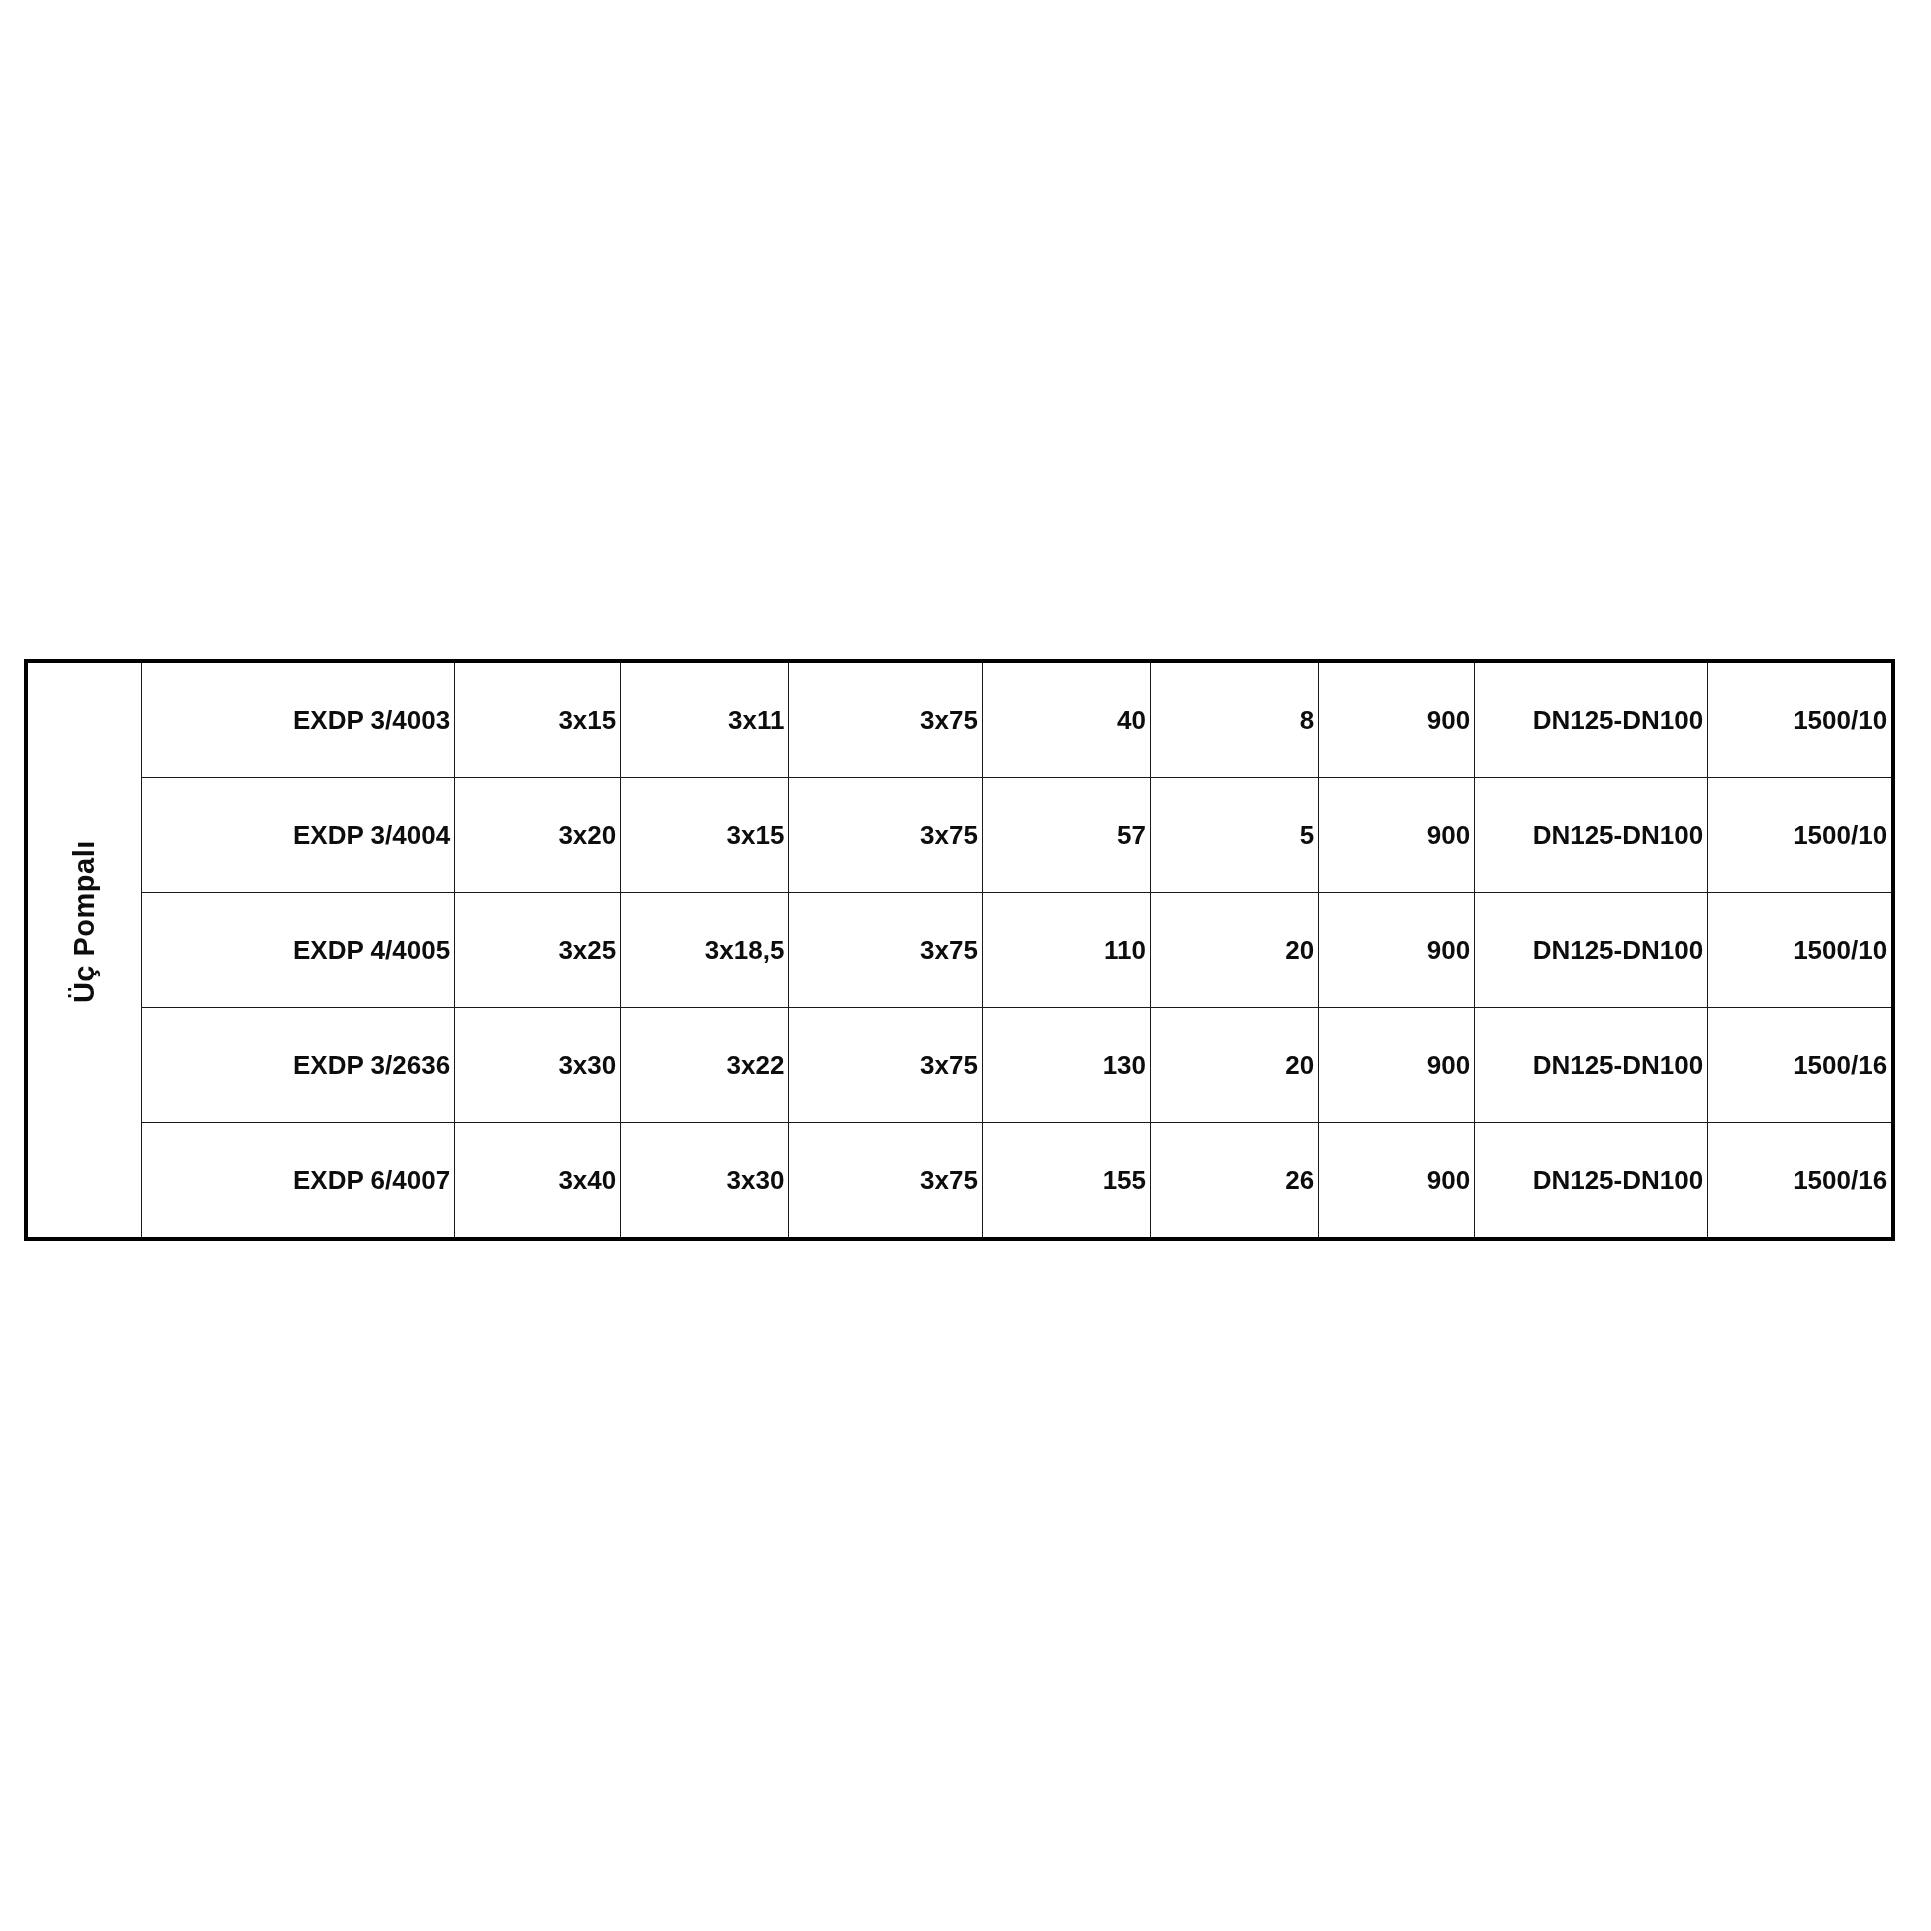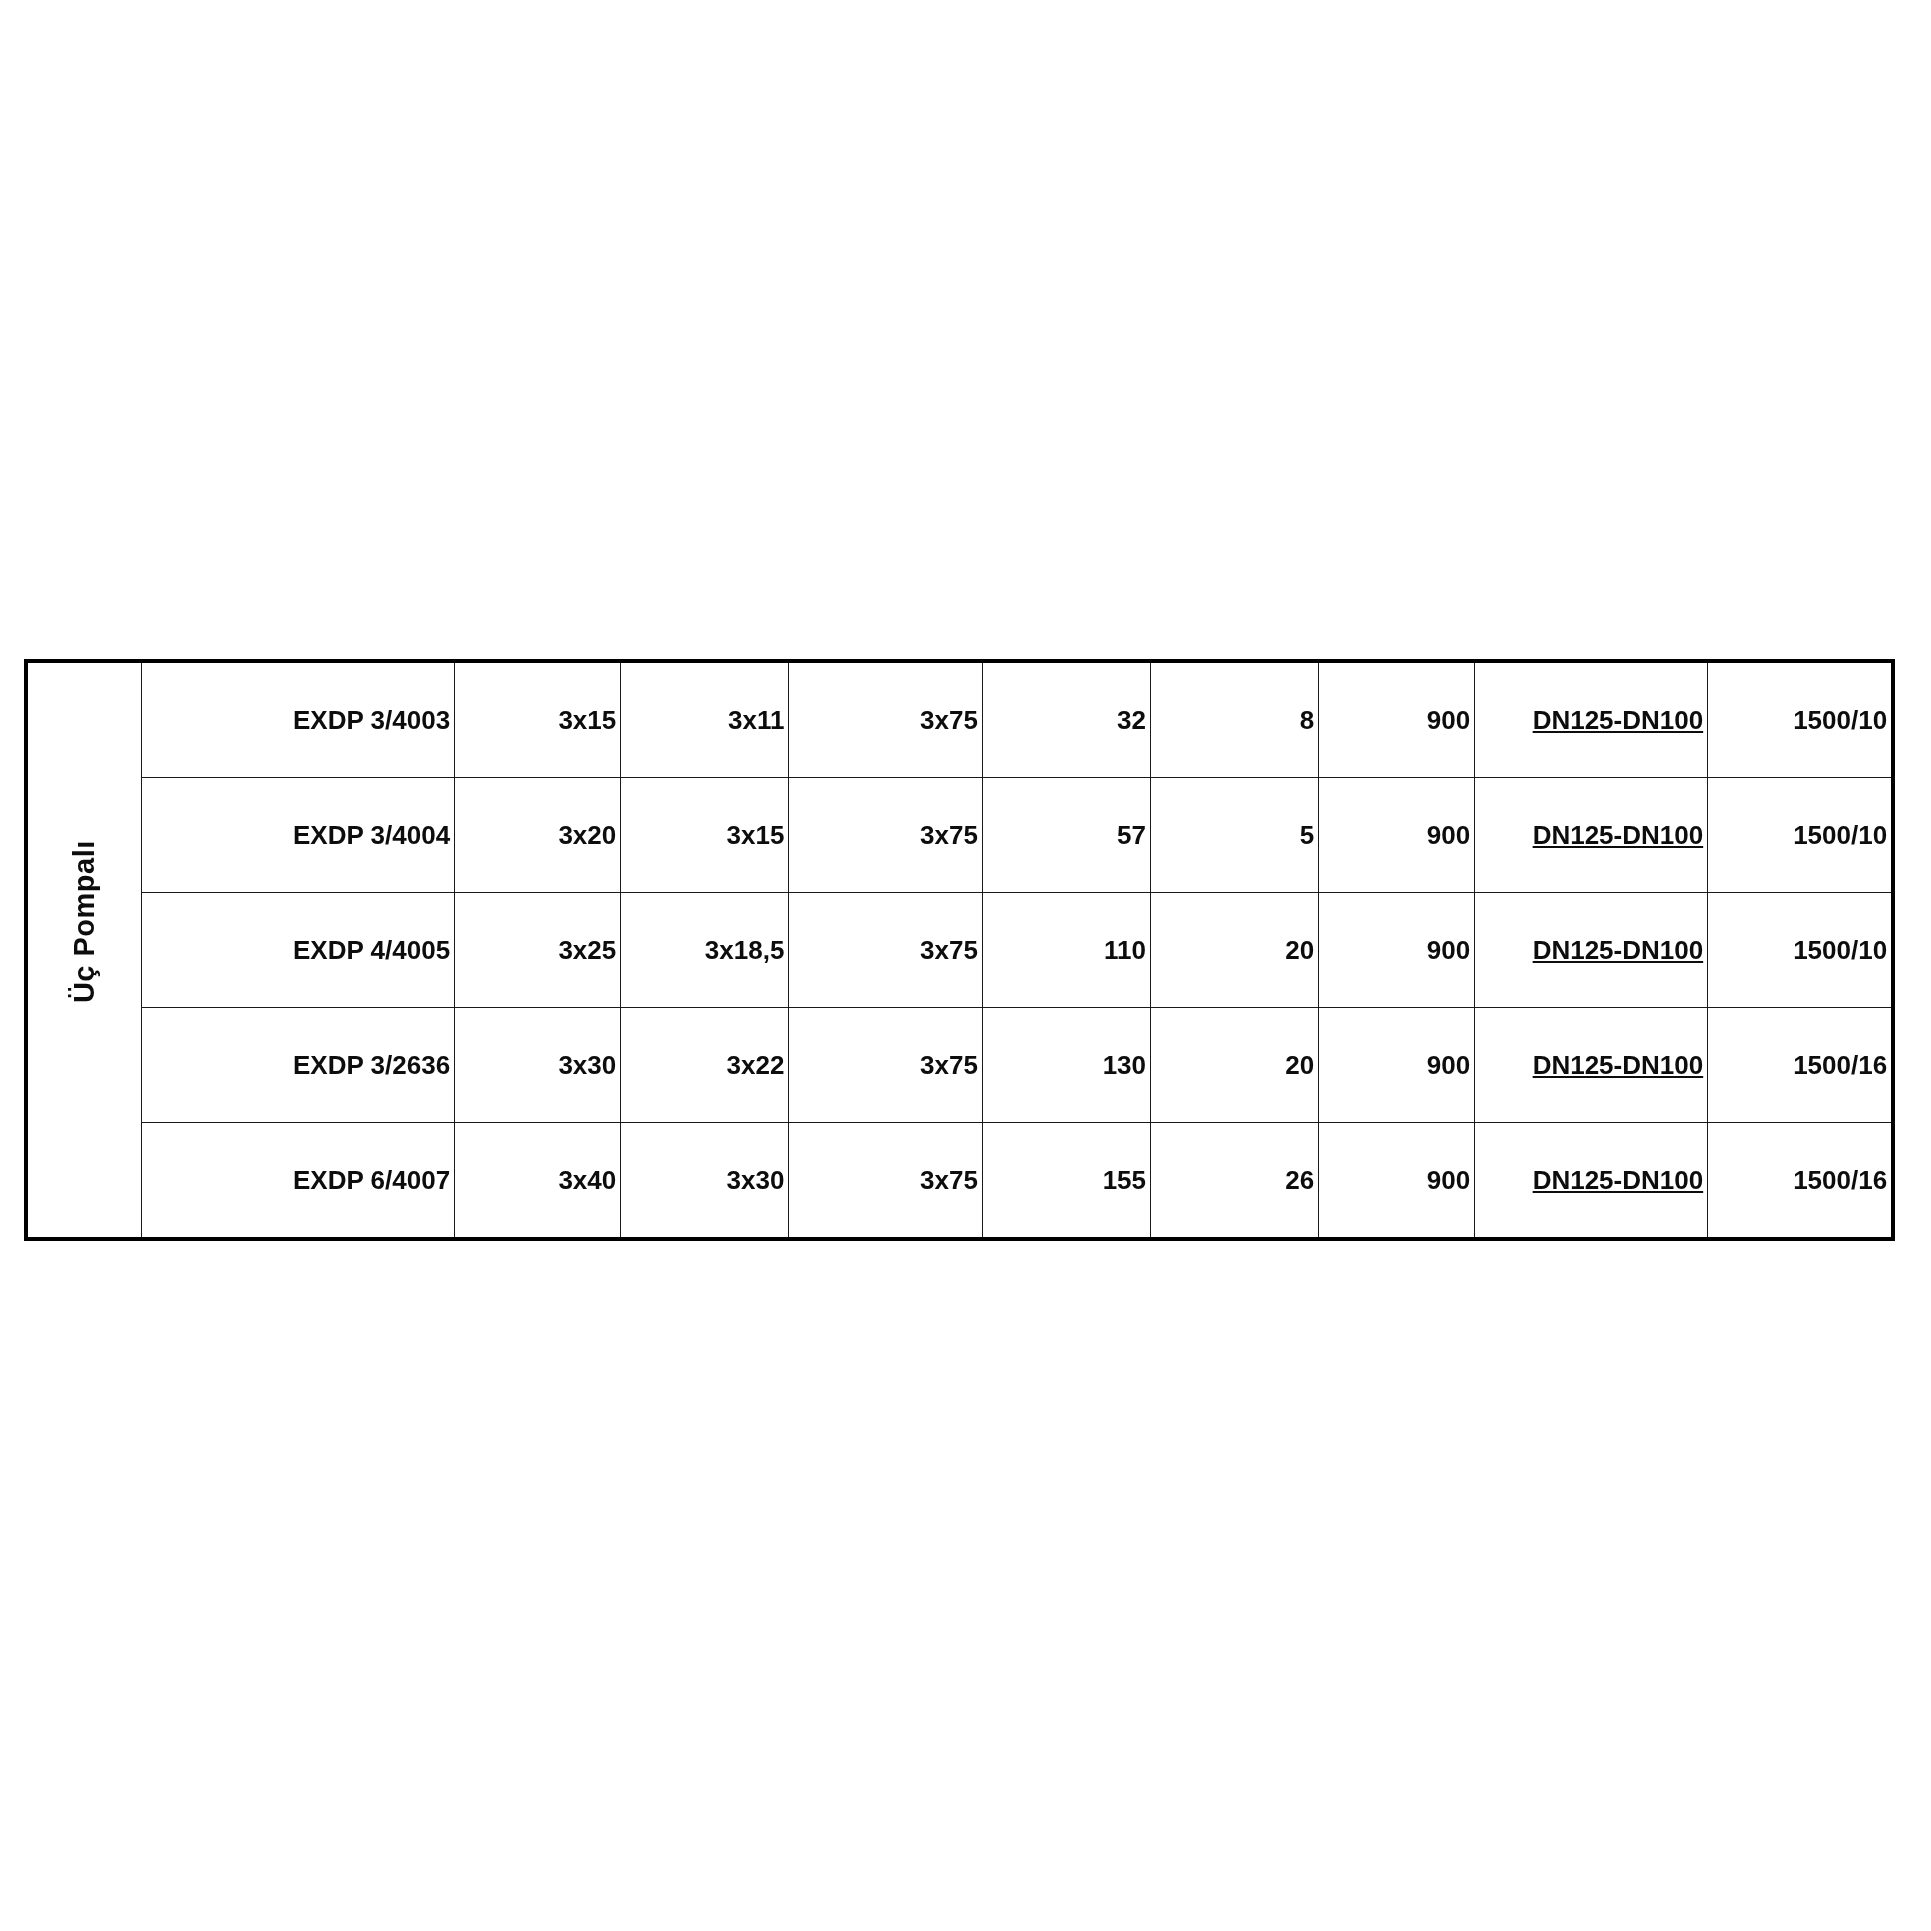--- a/index.html
+++ b/index.html
@@ -72,21 +72,21 @@
   col.c-model { width: 309px; }
   col.c-kw    { width: 164px; }
   col.c-kw2   { width: 166px; }
   col.c-jk    { width: 191px; }
   col.c-q     { width: 166px; }
   col.c-h     { width: 166px; }
   col.c-rpm   { width: 154px; }
   col.c-dn    { width: 230px; }
   col.c-pn    { width: 183px; }
 
-  td.dn-cell { font-size: 24px; text-decoration: underline; }
+  td.dn-cell { font-size: 24px; }
   td.model-cell { font-size: 27px; }
 </style>
 </head>
 <body>
 
 <div id="table-wrap">
   <table class="spec-table">
     <colgroup>
       <col class="c-label">
       <col class="c-model">
@@ -101,21 +101,21 @@
     </colgroup>
     <tbody>
       <tr>
         <td class="group-label" rowspan="5">
           <span class="rot-text">Üç Pompalı</span>
         </td>
         <td class="model-cell">EXDP 3/4003</td>
         <td>3x15</td>
         <td>3x11</td>
         <td>3x75</td>
-        <td>32</td>
+        <td>40</td>
         <td>8</td>
         <td>900</td>
         <td class="dn-cell">DN125-DN100</td>
         <td>1500/10</td>
       </tr>
       <tr>
         <td class="model-cell shaded">EXDP 3/4004</td>
         <td class="shaded">3x20</td>
         <td class="shaded">3x15</td>
         <td class="shaded">3x75</td>

